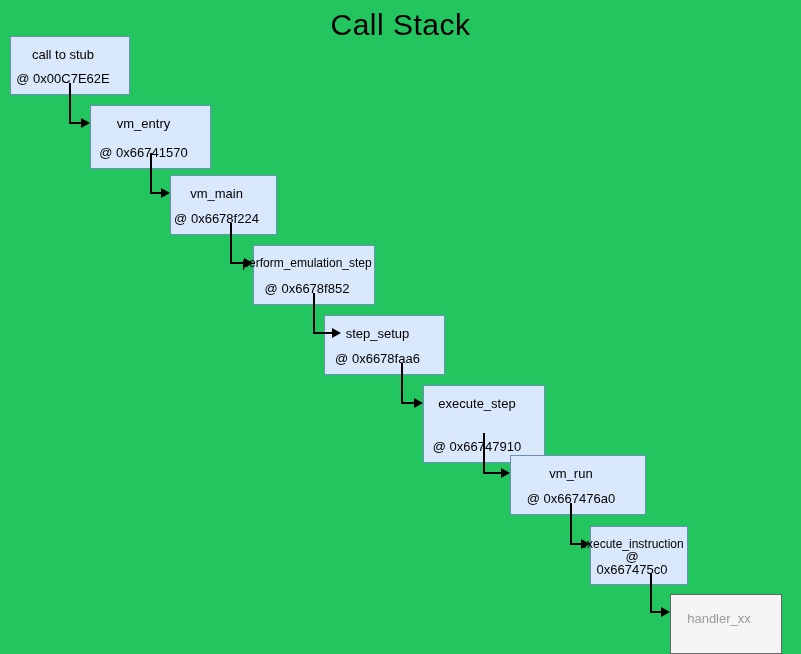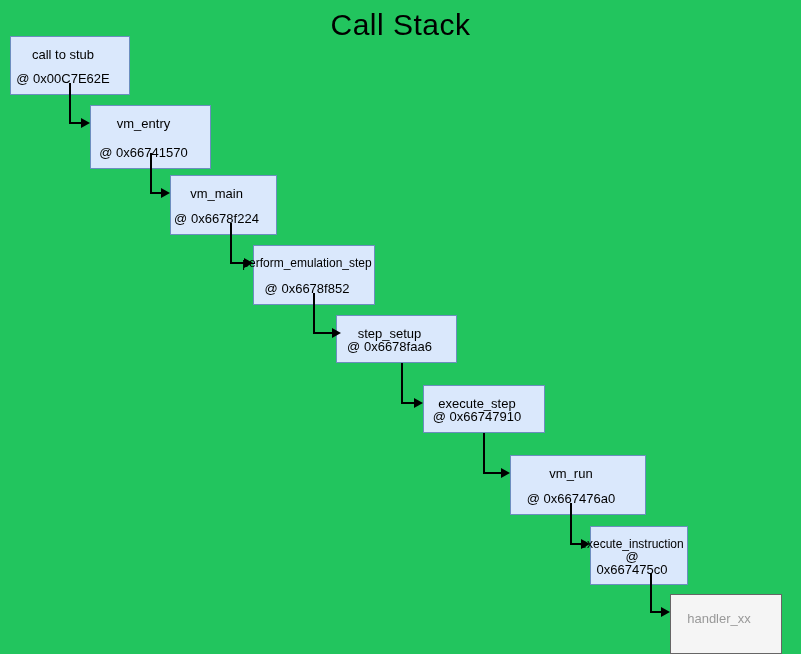--- a/index.html
+++ b/index.html
@@ -84,25 +84,25 @@
         <div class="frame-address">@ 0x66741570</div>
       </div>
       <div class="frame" style="left: 170px; top: 163px; width: 107px; height: 60px;">
         <div class="frame-name">vm_main</div>
         <div class="frame-address">@ 0x6678f224</div>
       </div>
       <div class="frame small-label" style="left: 253px; top: 233px; width: 122px; height: 60px;">
         <div class="frame-name">perform_emulation_step</div>
         <div class="frame-address">@ 0x6678f852</div>
       </div>
-      <div class="frame" style="left: 336px; top: 303px; width: 121px; height: 48px;">
+      <div class="frame" style="left: 324px; top: 303px; width: 121px; height: 60px;">
         <div class="frame-name">step_setup</div>
         <div class="frame-address">@ 0x6678faa6</div>
       </div>
-      <div class="frame" style="left: 423px; top: 373px; width: 122px; height: 48px;">
+      <div class="frame" style="left: 423px; top: 373px; width: 122px; height: 78px;">
         <div class="frame-name">execute_step</div>
         <div class="frame-address">@ 0x66747910</div>
       </div>
       <div class="frame" style="left: 510px; top: 443px; width: 136px; height: 60px;">
         <div class="frame-name">vm_run</div>
         <div class="frame-address">@ 0x667476a0</div>
       </div>
       <div class="frame small-label" style="left: 590px; top: 514px; width: 98px; height: 59px;">
         <div class="frame-name">execute_instruction</div>
         <div class="frame-address">@ 0x667475c0</div>

